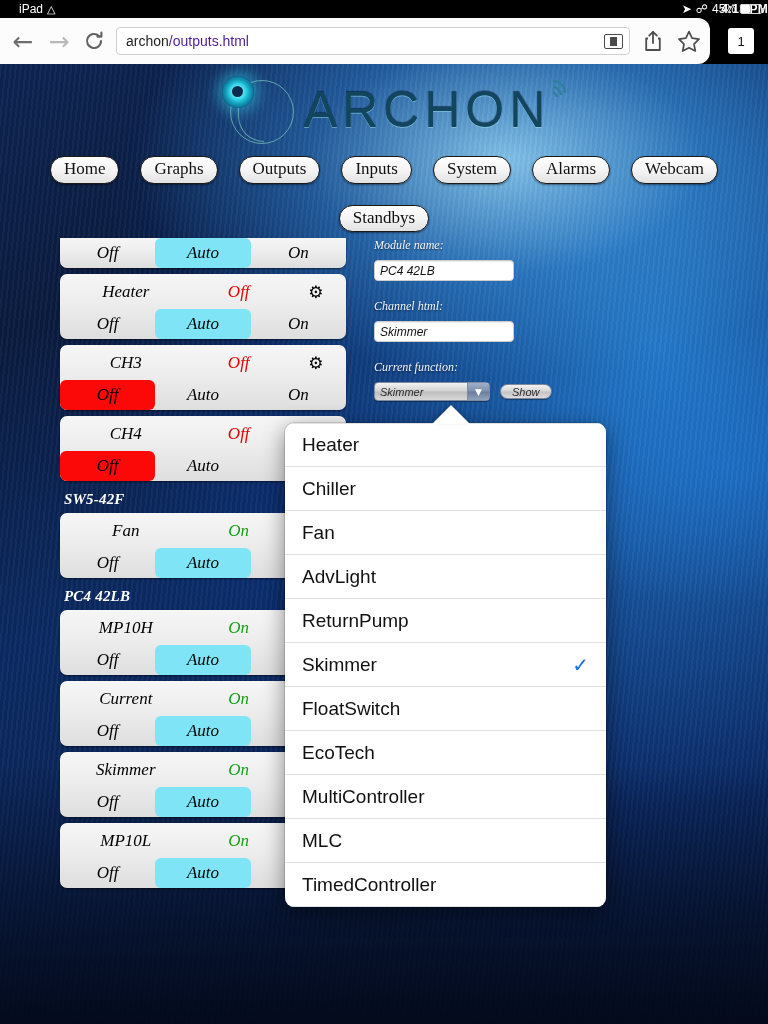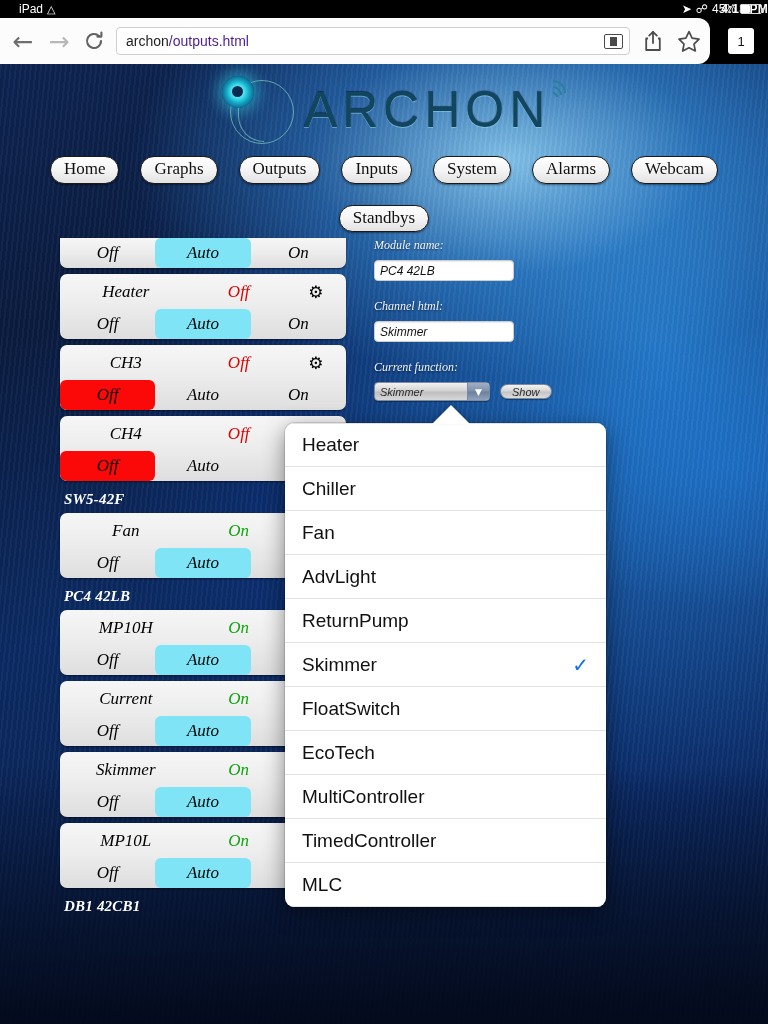--- a/index.html
+++ b/index.html
@@ -429,21 +429,20 @@
             <span class="ch-name">MP10L</span>
             <span class="ch-state st-on">On</span>
             <span class="ch-gear">⚙</span>
           </div>
           <div class="card-btns">
             <div class="b">Off</div>
             <div class="b sel-auto">Auto</div>
             <div class="b">On</div>
           </div>
         </div>
-        <div class="sec-head">DB1 42CB1</div>
       </div>
 
     <div id="form-col">
       <div class="f-label">Module name:</div>
       <div class="f-input">PC4 42LB</div>
 
       <div class="f-label">Channel html:</div>
       <div class="f-input">Skimmer</div>
 
       <div class="f-label">Current function:</div>
@@ -481,20 +480,20 @@
       <div class="pop-item">
         <span>FloatSwitch</span>
       </div>
       <div class="pop-item">
         <span>EcoTech</span>
       </div>
       <div class="pop-item">
         <span>MultiController</span>
       </div>
       <div class="pop-item">
+        <span>MLC</span>
+      </div>
+      <div class="pop-item">
         <span>TimedController</span>
       </div>
-      <div class="pop-item">
-        <span>MLC</span>
-      </div>
     </div>
 
 </div>
 
 </body></html>

